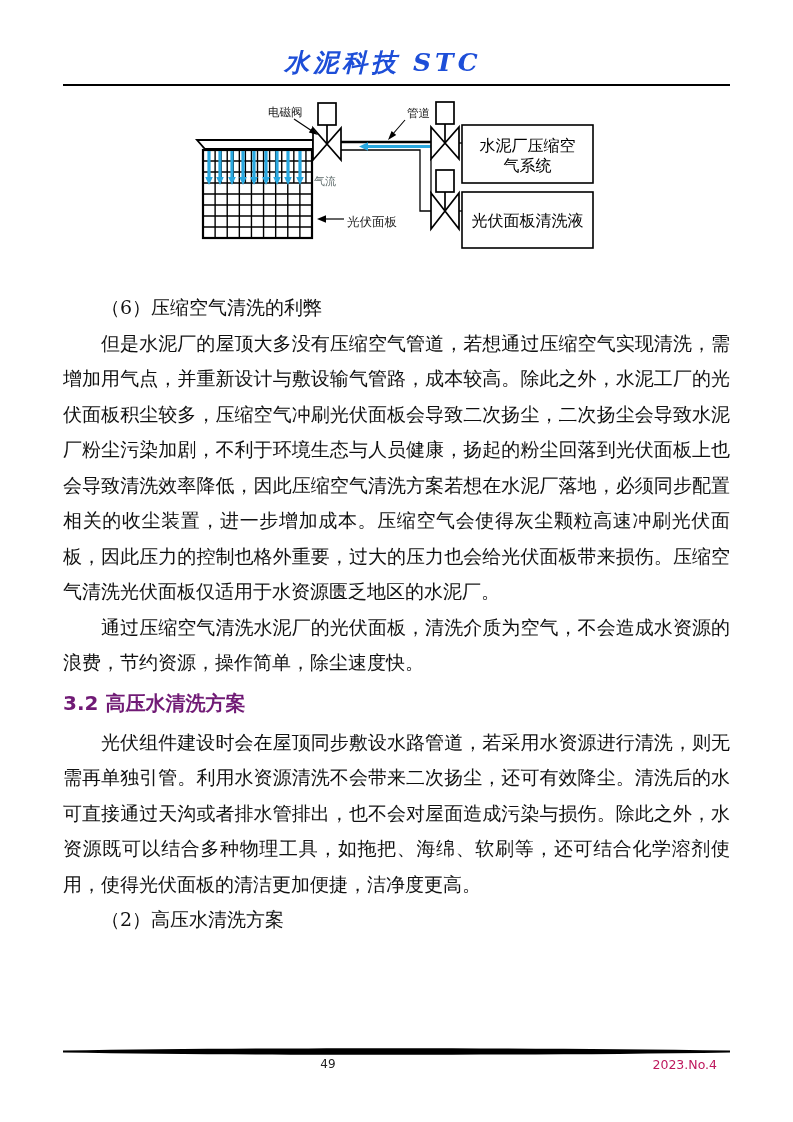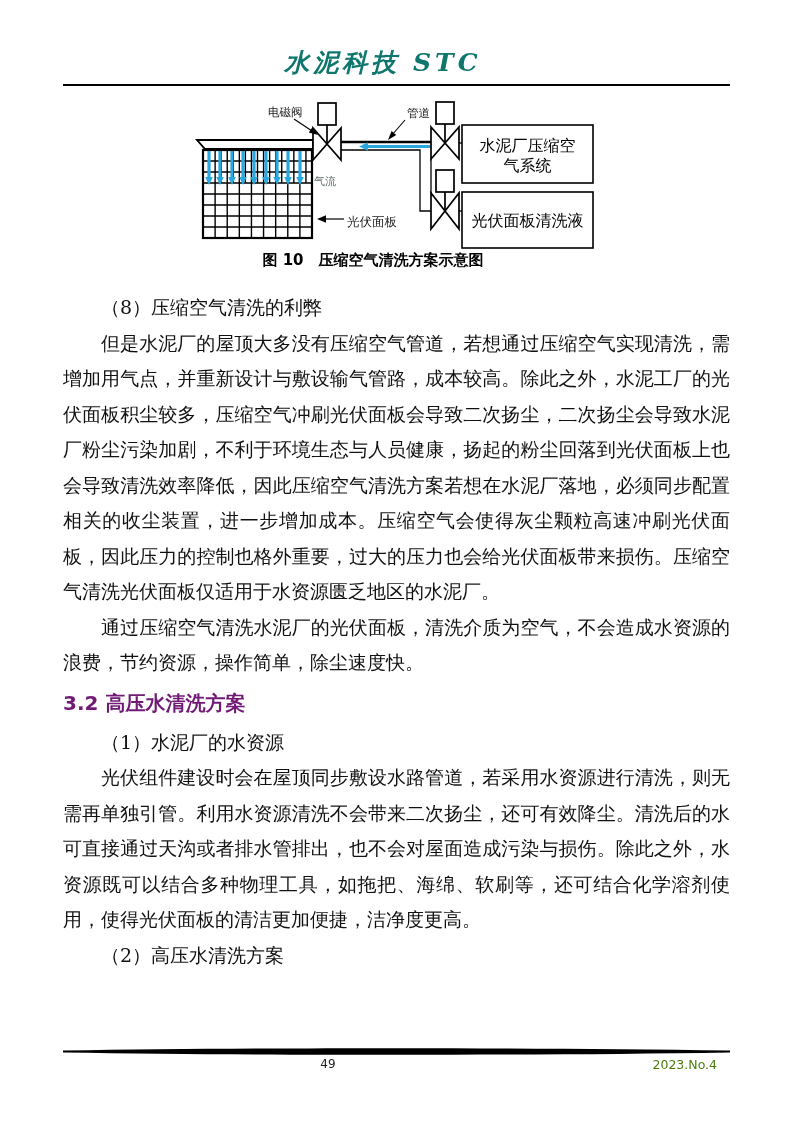--- a/index.html
+++ b/index.html
@@ -4,21 +4,21 @@
 <style>
   html,body{margin:0;padding:0;background:#e8e8e8;}
   .page{
     position:relative;width:793px;height:1122px;margin:0 auto;
     background:#ffffff;overflow:hidden;
     font-family:"DejaVu Serif", serif;color:#111;
   }
   .journal-title{
     position:absolute;top:46px;left:63px;width:640px;
     text-align:center;font-size:25px;font-weight:bold;font-style:italic;
-    letter-spacing:4px;color:#0f766e;
+    letter-spacing:4px;color:#1d4ed8;
     font-family:"DejaVu Serif", serif;
   }
   .header-rule{
     position:absolute;top:84px;left:63px;width:667px;height:0;
     border-top:2.4px solid #000;
   }
   .figure-wrap{position:absolute;left:178px;top:96px;width:440px;height:162px;}
   .figure-caption{
     position:absolute;top:251px;left:63px;width:620px;text-align:center;
     font-family:"DejaVu Sans", sans-serif;font-weight:600;font-size:15px;color:#000;
@@ -35,21 +35,21 @@
     color:#701a75;
   }
   .ref-sup{font-size:12px;vertical-align:super;line-height:0;}
   .footer-rule{position:absolute;left:63px;top:1048px;width:667px;height:7px;}
   .page-number{
     position:absolute;left:312px;top:1057px;width:32px;text-align:center;
     font-family:"DejaVu Sans", sans-serif;font-size:12px;color:#222;
   }
   .issue-label{
     position:absolute;right:76px;top:1057px;
-    font-family:"DejaVu Sans", sans-serif;font-size:12.5px;color:#4d7c0f;
+    font-family:"DejaVu Sans", sans-serif;font-size:12.5px;color:#be185d;
   }
   svg text{font-family:"DejaVu Serif", serif;}
   .diagram-label{font-size:11.5px;fill:#1a1a1a;}
   .diagram-label-gray{font-size:11px;fill:#5d6a6a;}
   .box-text{font-size:16px;fill:#000;}
 </style>
 </head>
 <body>
 
 <div class="page">
@@ -175,28 +175,26 @@
       <text x="136" y="89" class="diagram-label-gray">气流</text>
 
       <text x="169" y="130" class="diagram-label" style="font-size:12.5px">光伏面板</text>
       <g>
         <line x1="147" y1="123" x2="166" y2="123" stroke="#000" stroke-width="1.2"></line>
         <polygon points="139,123 148,119.3 148,126.7" fill="#000"></polygon>
       </g>
     </svg>
   </div>
 
-  <div class="figure-caption">图 10　压缩空气清洗方案示意图</div>
 
   <div class="body-text">
-    <p>（8）压缩空气清洗的利弊</p>
+    <p>（6）压缩空气清洗的利弊</p>
     <p>但是水泥厂的屋顶大多没有压缩空气管道，若想通过压缩空气实现清洗，需增加用气点，并重新设计与敷设输气管路，成本较高。除此之外，水泥工厂的光伏面板积尘较多，压缩空气冲刷光伏面板会导致二次扬尘，二次扬尘会导致水泥厂粉尘污染加剧，不利于环境生态与人员健康，扬起的粉尘回落到光伏面板上也会导致清洗效率降低，因此压缩空气清洗方案若想在水泥厂落地，必须同步配置相关的收尘装置，进一步增加成本。压缩空气会使得灰尘颗粒高速冲刷光伏面板，因此压力的控制也格外重要，过大的压力也会给光伏面板带来损伤。压缩空气清洗光伏面板仅适用于水资源匮乏地区的水泥厂。</p>
     <p>通过压缩空气清洗水泥厂的光伏面板，清洗介质为空气，不会造成水资源的浪费，节约资源，操作简单，除尘速度快。</p>
     <p class="section-heading">3.2 高压水清洗方案</p>
-    <p>（1）水泥厂的水资源</p>
     <p>光伏组件建设时会在屋顶同步敷设水路管道，若采用水资源进行清洗，则无需再单独引管。利用水资源清洗不会带来二次扬尘，还可有效降尘。清洗后的水可直接通过天沟或者排水管排出，也不会对屋面造成污染与损伤。除此之外，水资源既可以结合多种物理工具，如拖把、海绵、软刷等，还可结合化学溶剂使用，使得光伏面板的清洁更加便捷，洁净度更高。</p>
     <p>（2）高压水清洗方案</p>
   </div>
 
   <svg class="footer-rule" viewBox="0 0 667 7" xmlns="http://www.w3.org/2000/svg">
     <path d="M0,2.6 C110,0.8 230,0.2 333,0.2 C436,0.2 557,0.8 667,2.6 L667,4.4 C557,6.2 436,6.8 333,6.8 C230,6.8 110,6.2 0,4.4 Z" fill="#000"></path>
   </svg>
   <div class="page-number">49</div>
   <div class="issue-label">2023.No.4</div>
 

